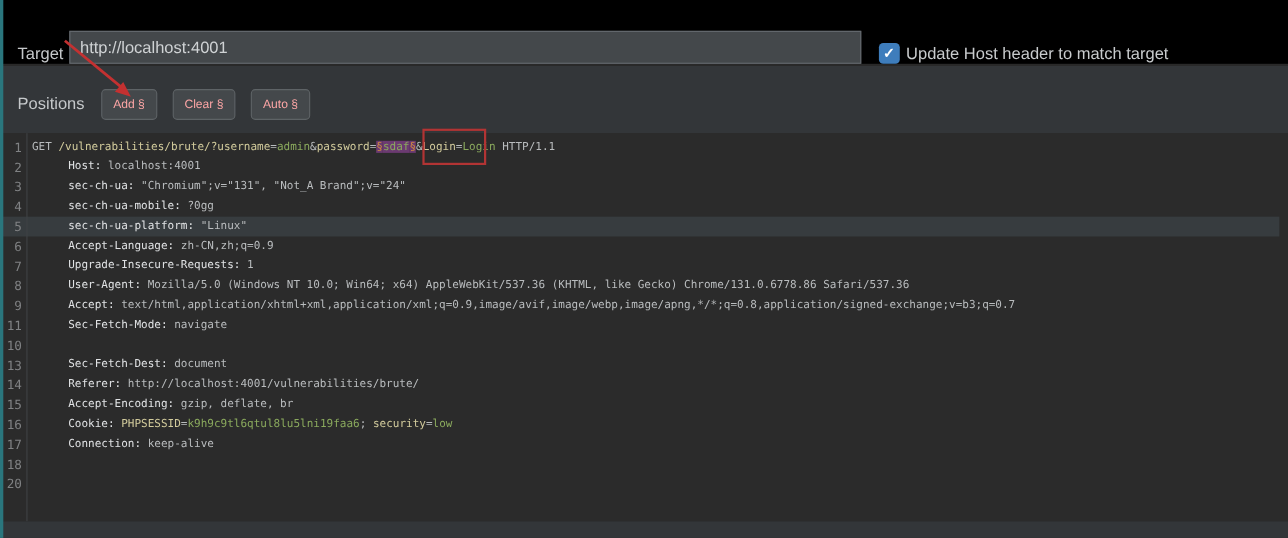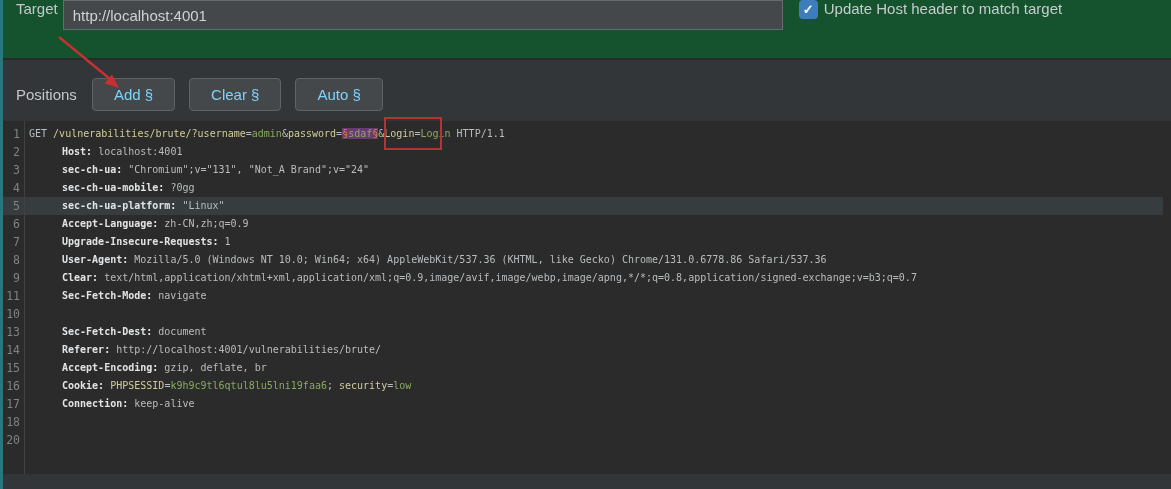--- a/index.html
+++ b/index.html
@@ -1,48 +1,48 @@
 <!DOCTYPE html>
 <html><head>
 <meta charset="utf-8">
 <style>
   html,body{margin:0;padding:0;background:#2b2b2b;}
   .app{position:relative;width:1171px;height:489px;overflow:hidden;
        font-family:"Liberation Sans",sans-serif;background:#2b2b2b;}
   .teal-stripe{position:absolute;left:0;top:0;width:3px;height:100%;background:#2a767d;z-index:60;}
 
   
-  .target-bar{position:absolute;top:0;left:0;right:0;height:58px;background:#14532d;
-              border-bottom:2px solid #292929;display:flex;align-items:flex-start;}
+  .target-bar{position:absolute;top:0;left:0;right:0;height:58px;background:#000000;
+              border-bottom:2px solid #292929;display:flex;align-items:flex-end;}
   .bar-label{margin-left:16px;font-size:15px;color:#c5c8ca;}
   .url-input{margin-left:5px;width:700px;height:28px;background:#44484b;
              border:1px solid #666b70;color:#cfd2d4;font-size:15px;padding:0 9px;
              font-family:"Liberation Sans",sans-serif;outline:none;}
   .checkbox{margin-left:16px;width:19px;height:19px;background:#3e7dbc;border-radius:4px;
             display:flex;align-items:center;justify-content:center;flex:0 0 auto;cursor:pointer;}
   .checkbox .check{color:#ffffff;font-size:13px;font-weight:bold;line-height:1;}
   .cb-label{margin-left:6px;font-size:15px;color:#c8cbcd;white-space:nowrap;}
 
   
   .positions-bar{position:absolute;top:60px;left:0;right:0;height:69px;background:#333639;
                  display:flex;align-items:center;}
   .pos-buttons{display:flex;margin-left:15px;gap:14px;}
-  .pos-btn{background:#44484b;border:1px solid #5e6366;border-radius:4px;color:#7dd3fc;
-           font-size:15px;padding:7px 21px;font-family:"Liberation Sans",sans-serif;cursor:pointer;}
+  .pos-btn{background:#44484b;border:1px solid #5e6366;border-radius:4px;color:#fca5a5;
+           font-size:11px;padding:7px 10px;font-family:"Liberation Sans",sans-serif;cursor:pointer;}
 
   
   .editor{position:absolute;top:121px;left:0;right:0;bottom:15px;background:#2b2b2b;
           padding-top:4px;overflow:hidden;font-family:"DejaVu Sans Mono",monospace;}
   .gutter-divider{position:absolute;left:24px;top:0;bottom:0;width:1px;background:#3f4244;}
   .code-row{display:flex;height:18px;line-height:18px;margin-right:8px;}
   .code-row.hl{background:#373c3f;}
   .gutter{width:20px;flex:0 0 auto;text-align:right;color:#808284;font-size:11.5px;}
   .code-text{padding-left:9px;white-space:pre;font-size:10px;}
   .sg-def{color:#b9bcbe;}
-  .sg-hdr{color:#e0e2e4;font-weight:bold;padding-left:33px;}
+  .sg-hdr{color:#e0e2e4;font-weight:normal;padding-left:33px;}
   .sg-name{color:#d2cb9c;}
   .sg-val{color:#8aa95d;}
   .sg-sym{color:#cf8a3f;}
   .sg-mark{background:#6b3a71;}
 
   .bottom-bar{position:absolute;bottom:0;left:0;right:0;height:15px;background:#333639;}
 
   
   .anno-box{position:absolute;left:384px;top:117px;width:54px;height:29px;
             border:2px solid #b23434;z-index:40;pointer-events:none;}
@@ -101,21 +101,21 @@
       <div class="code-row">
         <span class="gutter">7</span>
         <span class="code-text"><span class="sg-hdr">Upgrade-Insecure-Requests:</span><span class="sg-def"> 1</span></span>
       </div>
       <div class="code-row">
         <span class="gutter">8</span>
         <span class="code-text"><span class="sg-hdr">User-Agent:</span><span class="sg-def"> Mozilla/5.0 (Windows NT 10.0; Win64; x64) AppleWebKit/537.36 (KHTML, like Gecko) Chrome/131.0.6778.86 Safari/537.36</span></span>
       </div>
       <div class="code-row">
         <span class="gutter">9</span>
-        <span class="code-text"><span class="sg-hdr">Clear:</span><span class="sg-def"> text/html,application/xhtml+xml,application/xml;q=0.9,image/avif,image/webp,image/apng,*/*;q=0.8,application/signed-exchange;v=b3;q=0.7</span></span>
+        <span class="code-text"><span class="sg-hdr">Accept:</span><span class="sg-def"> text/html,application/xhtml+xml,application/xml;q=0.9,image/avif,image/webp,image/apng,*/*;q=0.8,application/signed-exchange;v=b3;q=0.7</span></span>
       </div>
       <div class="code-row">
         <span class="gutter">11</span>
         <span class="code-text"><span class="sg-hdr">Sec-Fetch-Mode:</span><span class="sg-def"> navigate</span></span>
       </div>
       <div class="code-row">
         <span class="gutter">10</span>
       </div>
       <div class="code-row">
         <span class="gutter">13</span>

